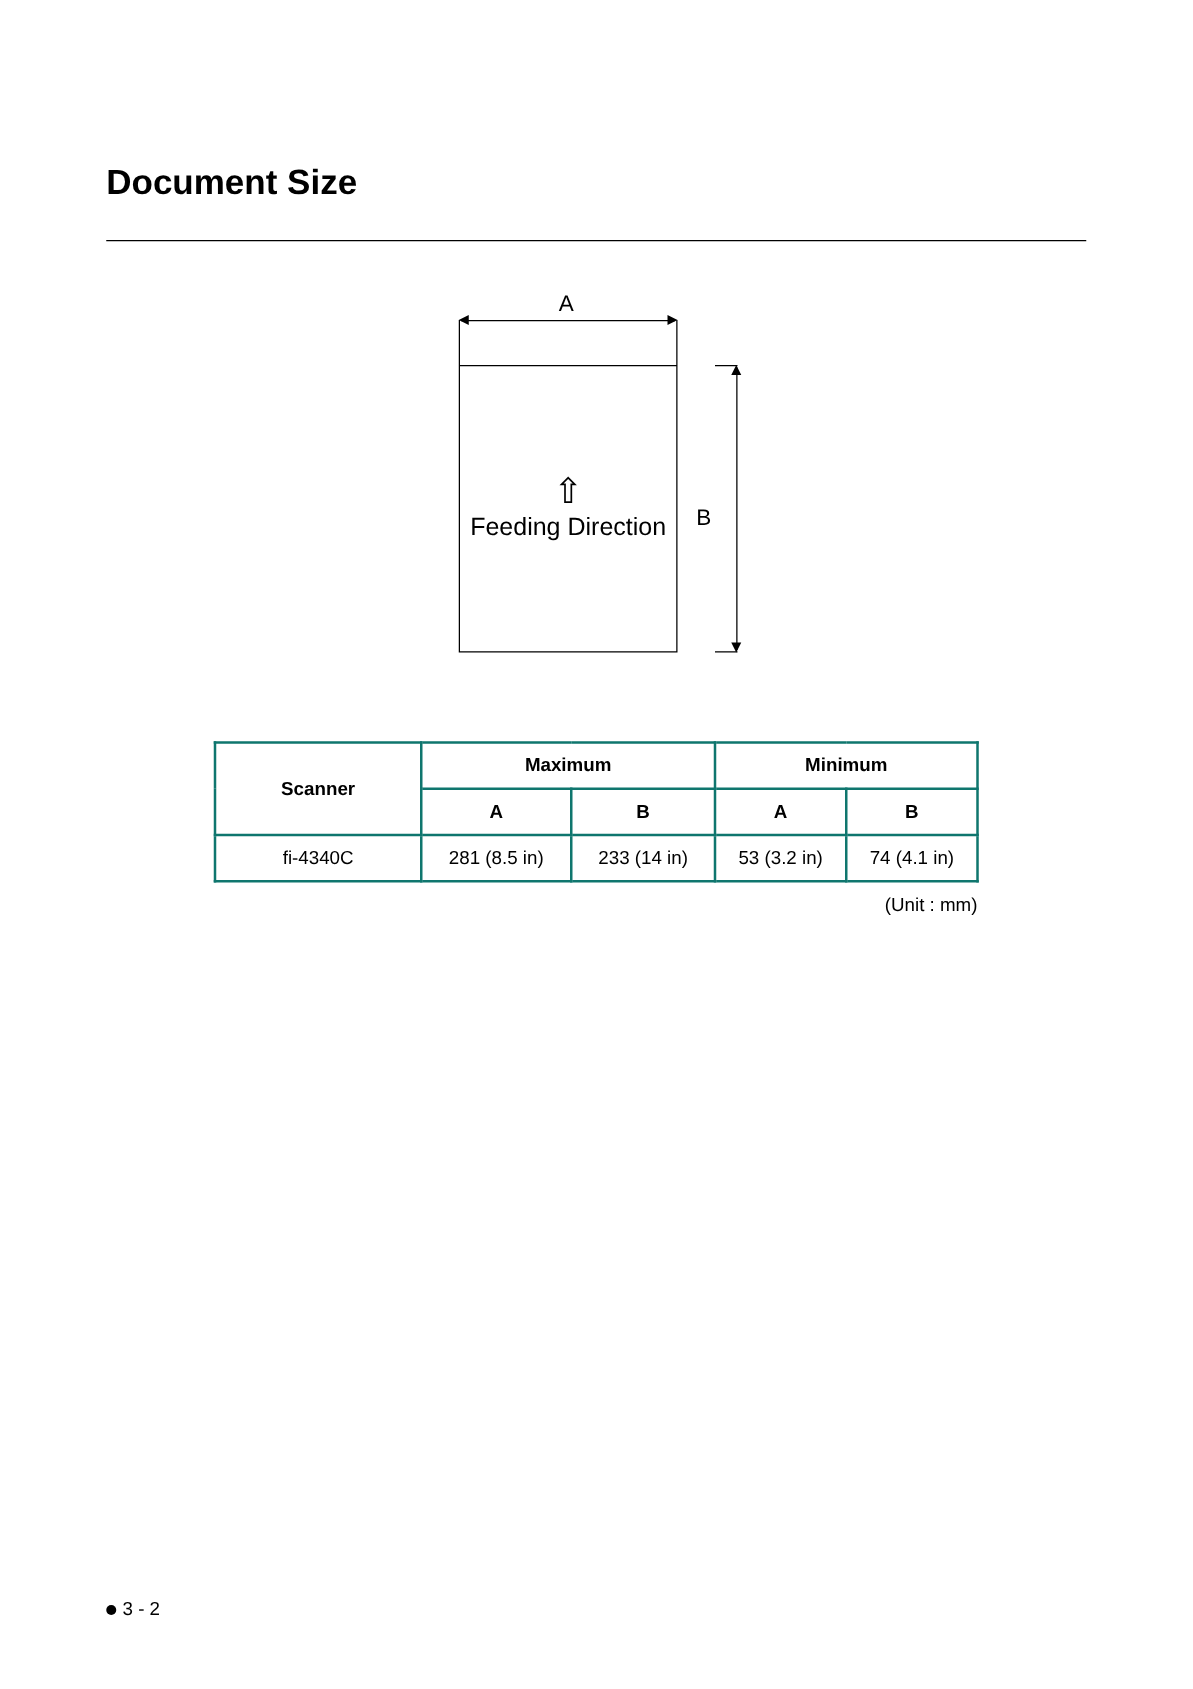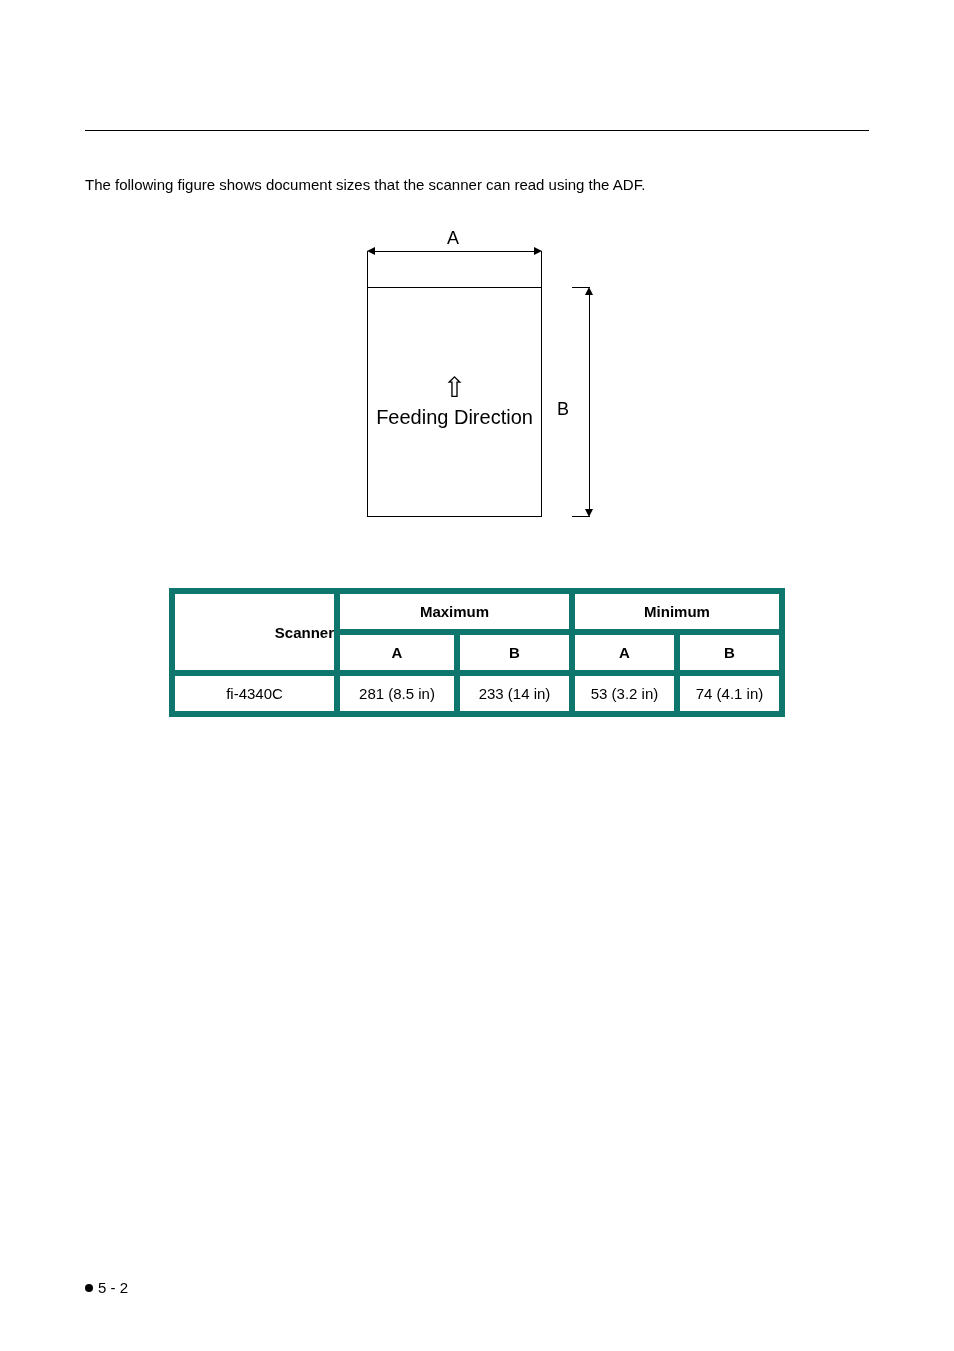--- a/index.html
+++ b/index.html
@@ -165,29 +165,29 @@
     .table-wrap {
       display: flex;
       flex-direction: column;
       align-items: center;
     }
     table {
       border-collapse: collapse;
       font-size: 15px;
     }
     th, td {
-      border: 6px solid #0f766e;
+      border: 2px solid #0f766e;
       padding: 9px 0;
       text-align: center;
     }
     th {
       font-weight: bold;
       background: #fff;
     }
-    .col-scanner { width: 165px; text-align: right; }
+    .col-scanner { width: 165px; }
     .col-max-a { width: 120px; }
     .col-max-b { width: 115px; }
     .col-min-a { width: 105px; }
     .col-min-b { width: 105px; }
     .unit-note {
       width: 610px;
       text-align: right;
       font-size: 15px;
       margin-top: 10px;
     }
@@ -205,22 +205,22 @@
       width: 8px;
       height: 8px;
       background: #000;
       border-radius: 50%;
     }
   </style>
 </head>
 <body>
 
 <div class="page">
+  <h1>Document Size</h1>
   <hr class="hr">
-  <p class="intro">The following figure shows document sizes that the scanner can read using the ADF.</p>
 
   <div class="diagram">
     <div class="diagram-inner">
       <div class="label-a">A</div>
       <div class="arrow-a">
         <div class="arrow-a-tick-l"></div>
         <div class="arrow-a-line"></div>
         <div class="arrow-a-left"></div>
         <div class="arrow-a-right"></div>
         <div class="arrow-a-tick-r"></div>
@@ -258,19 +258,20 @@
       <tbody>
         <tr>
           <td>fi-4340C</td>
           <td>281 (8.5 in)</td>
           <td>233 (14 in)</td>
           <td>53 (3.2 in)</td>
           <td>74 (4.1 in)</td>
         </tr>
       </tbody>
     </table>
+    <div class="unit-note">(Unit : mm)</div>
   </div>
 </div>
 
 <div class="page-number">
   <span class="bullet"></span>
-  <span>5 - 2</span>
+  <span>3 - 2</span>
 </div>
 
 </body></html>

